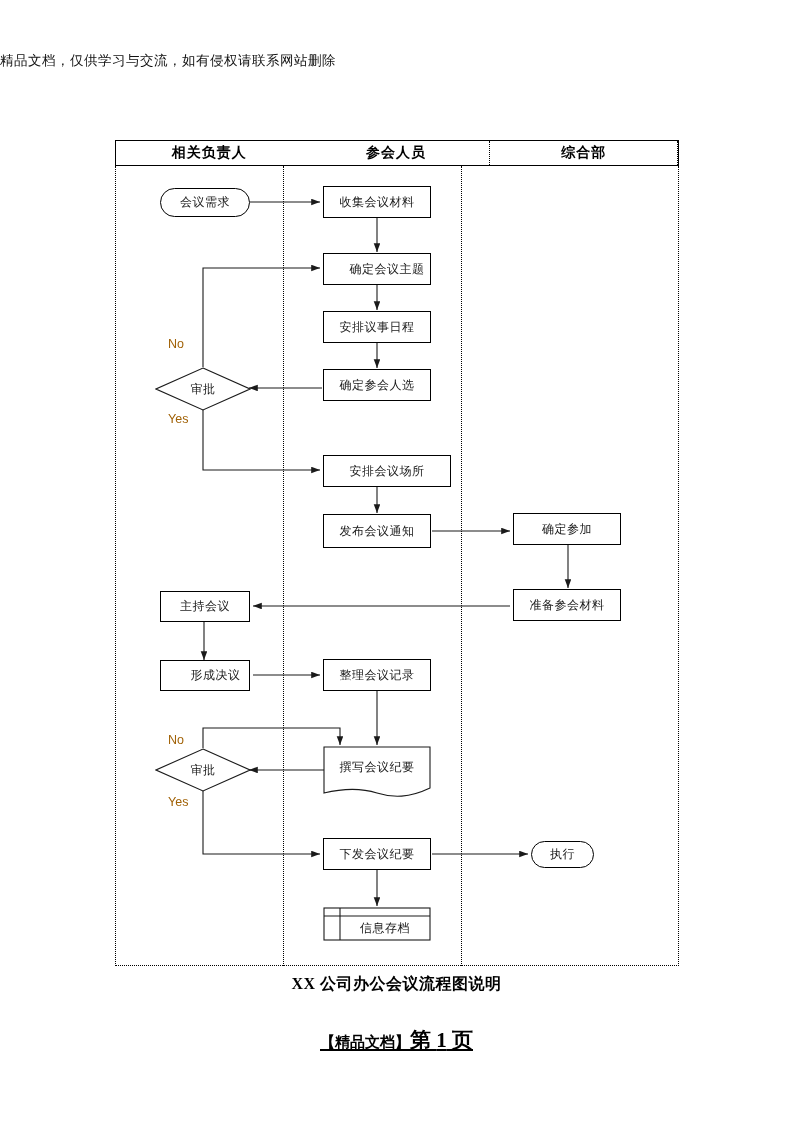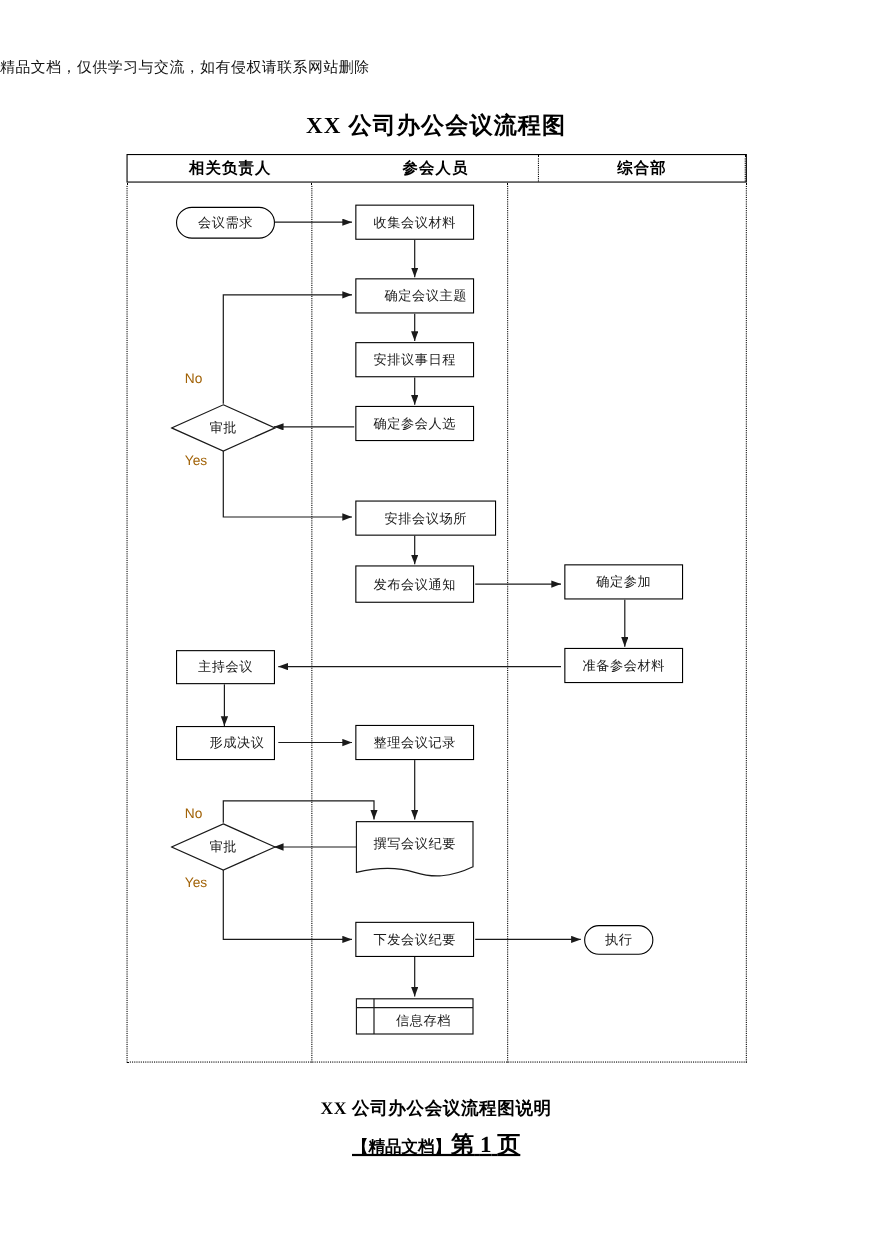--- a/index.html
+++ b/index.html
@@ -16,21 +16,21 @@
   .doc-header{
     position:absolute;top:52px;left:0;width:793px;
     font-size:13.5px;letter-spacing:.5px;color:#111;
   }
   .doc-title{
     position:absolute;top:100px;left:0;width:793px;
     text-align:center;font-size:21px;font-weight:bold;letter-spacing:1px;
   }
   .doc-caption{
     position:absolute;top:974px;left:0;width:793px;
-    text-align:center;font-size:16px;font-weight:bold;letter-spacing:.5px;margin-top:24px;
+    text-align:center;font-size:16px;font-weight:bold;letter-spacing:.5px;
   }
   .doc-footer{
     position:absolute;top:1026px;left:0;width:793px;
     text-align:center;font-size:21px;font-weight:bold;text-decoration:underline;
   }
   .doc-footer .fsmall{font-size:15px;}
 
   
   .lane-head{
     position:absolute;left:115px;top:140px;width:564px;height:26px;
@@ -79,21 +79,20 @@
   }
 
   svg.wires{position:absolute;left:0;top:0;width:793px;height:1122px;pointer-events:none;}
 </style>
 </head>
 <body>
 
 <div class="page">
 
   <div class="doc-header">精品文档，仅供学习与交流，如有侵权请联系网站删除</div>
-  <div class="doc-title">XX 公司办公会议流程图</div>
 
   <div class="lane-head">
     <div class="cell">相关负责人</div>
     <div class="cell">参会人员</div>
     <div class="cell mid">综合部</div>
   </div>
   <div class="lane-body"></div>
   <div class="lane-div d1"></div>
   <div class="lane-div d2"></div>
 

